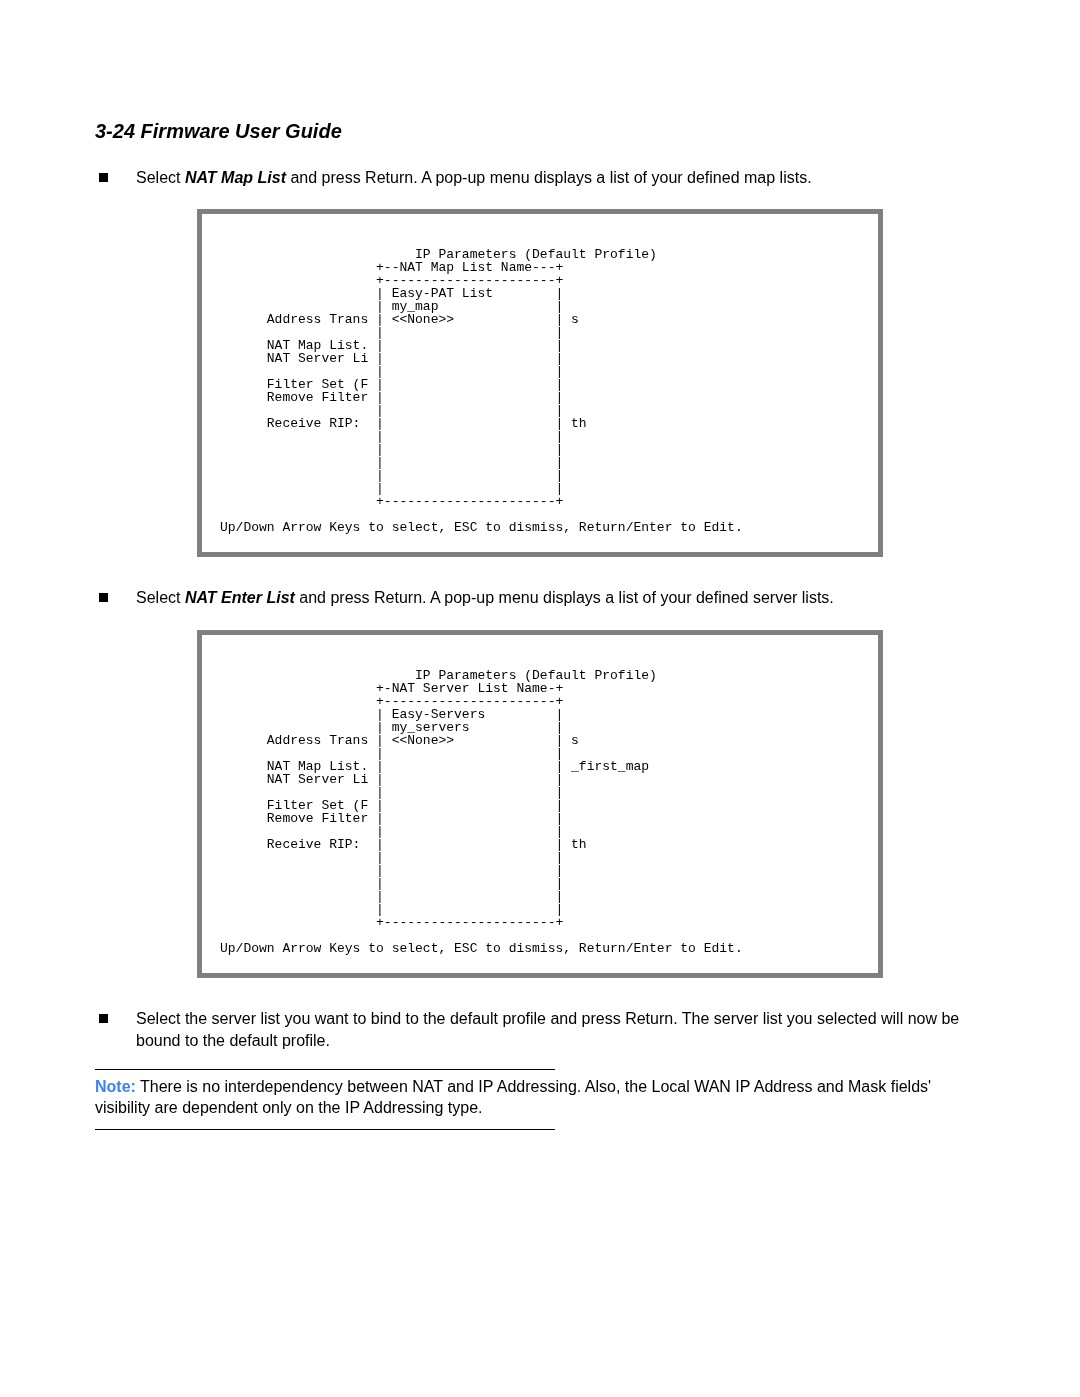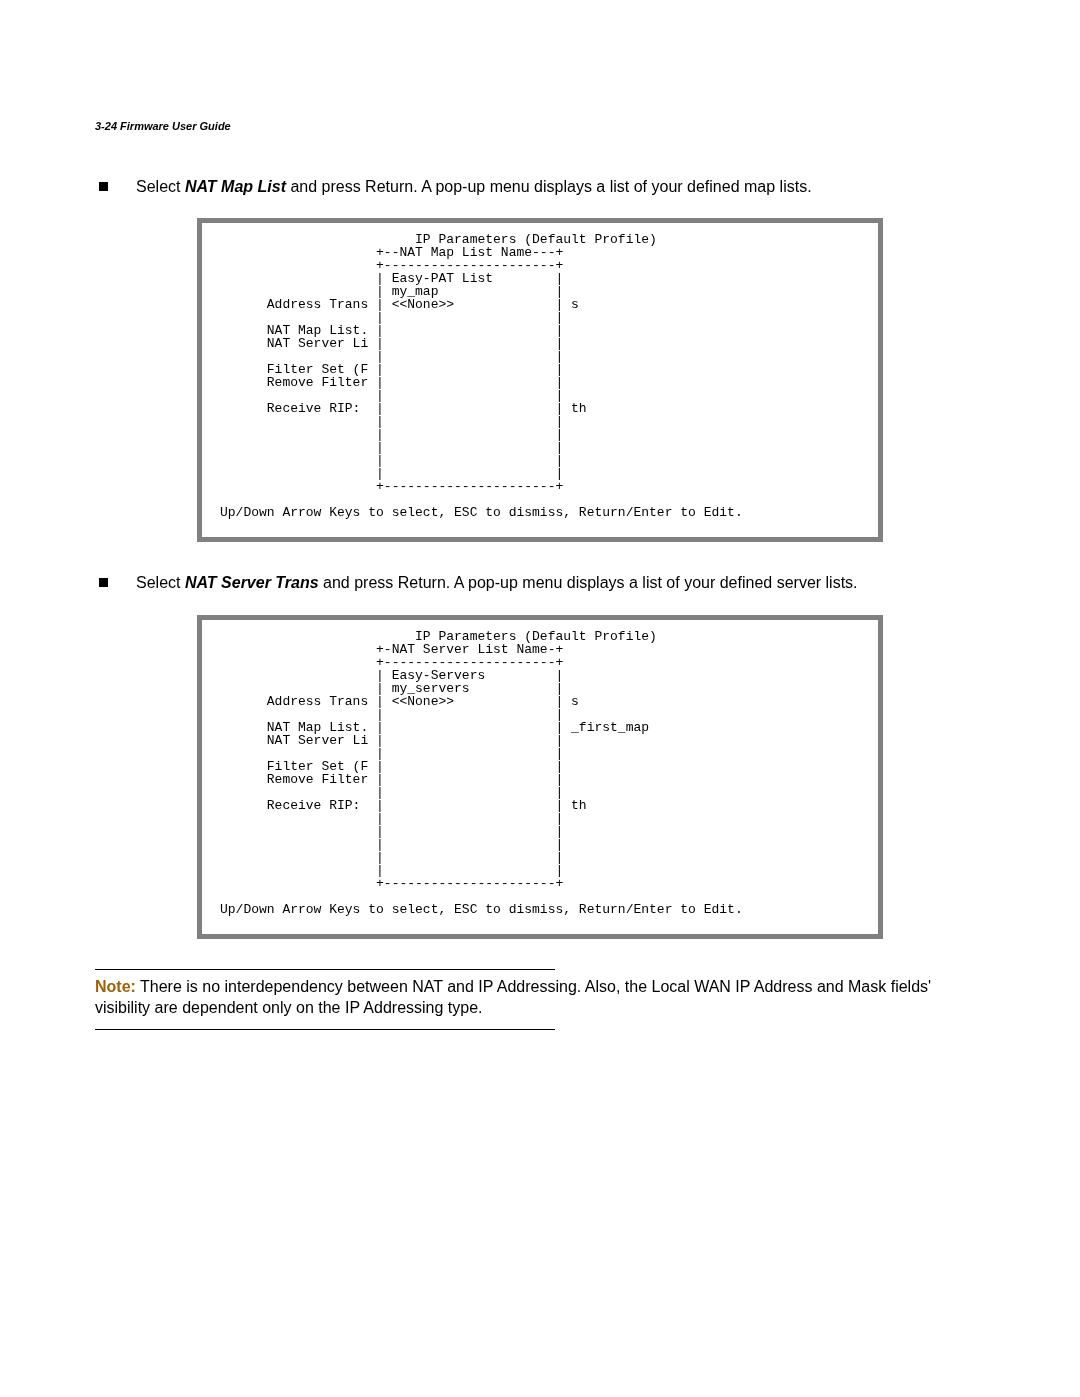--- a/index.html
+++ b/index.html
@@ -9,22 +9,22 @@
     font-family: Arial, Helvetica, sans-serif;
     color: #000000;
     width: 1080px;
   }
   .page {
     padding: 120px 95px 100px 95px;
   }
   .header {
     font-style: italic;
     font-weight: bold;
-    font-size: 11px;
-    margin-bottom: 44px;
+    font-size: 20px;
+    margin-bottom: 24px;
   }
   .bullet-row {
     display: flex;
     align-items: flex-start;
     margin-bottom: 16px;
     font-size: 16px;
     line-height: 1.4;
   }
   .bullet-sq {
     width: 9px;
@@ -36,42 +36,42 @@
     margin-right: 28px;
   }
   .bullet-text {
     flex: 1 1 auto;
   }
   .bold { font-weight: bold; font-style: italic; }
   .terminal-block {
     margin: 20px auto 30px auto;
     width: 640px;
     border: 5px solid #808080;
-    padding: 10px 18px 18px 18px;
+    padding: 34px 18px 18px 18px;
     font-family: "Courier New", monospace;
     font-size: 13px;
     line-height: 1.0;
     white-space: pre;
     color: #000;
     background: #fff;
   }
   .note-rule {
     border: none;
     border-top: 1px solid #000;
     margin: 10px 0 6px 0;
     width: 460px;
   }
   .note-block {
     font-size: 16px;
     line-height: 1.35;
     margin-bottom: 6px;
   }
   .note-label {
     font-weight: bold;
-    color: #a16207;
+    color: #3b82f6;
     text-align: right;
   }
 </style>
 </head>
 <body>
 
 <div class="page">
 
   <div class="header">3-24  Firmware User Guide</div>
 
@@ -102,21 +102,21 @@
                     |                      |
                     |                      |
                     +----------------------+
 
 Up/Down Arrow Keys to select, ESC to dismiss, Return/Enter to Edit.</div>
 
 
   <div class="bullet-row">
     <div class="bullet-sq"></div>
     <div class="bullet-text">
-      <span>Select </span><span class="bold">NAT Server Trans</span><span> and press Return. A pop-up menu displays a list of your defined server lists.</span>
+      <span>Select </span><span class="bold">NAT Enter List</span><span> and press Return. A pop-up menu displays a list of your defined server lists.</span>
     </div>
   </div>
 
   <div class="terminal-block">                         IP Parameters (Default Profile)
                     +-NAT Server List Name-+
                     +----------------------+
                     | Easy-Servers         |
                     | my_servers           |
       Address Trans | &lt;&lt;None&gt;&gt;             | s
                     |                      |
@@ -129,20 +129,24 @@
       Receive RIP:  |                      | th
                     |                      |
                     |                      |
                     |                      |
                     |                      |
                     |                      |
                     +----------------------+
 
 Up/Down Arrow Keys to select, ESC to dismiss, Return/Enter to Edit.</div>
 
+  <div class="bullet-row">
+    <div class="bullet-sq"></div>
+    <div class="bullet-text">Select the server list you want to bind to the default profile and press Return. The server list you selected will now be bound to the default profile.</div>
+  </div>
 
   <hr class="note-rule">
   <div class="note-block">
     <span class="note-label">Note:</span><span>  There is no interdependency between NAT and IP Addressing. Also, the Local WAN IP Address and Mask fields' visibility are dependent only on the IP Addressing type.</span>
   </div>
   <hr class="note-rule">
 
 </div>
 
 </body></html>

